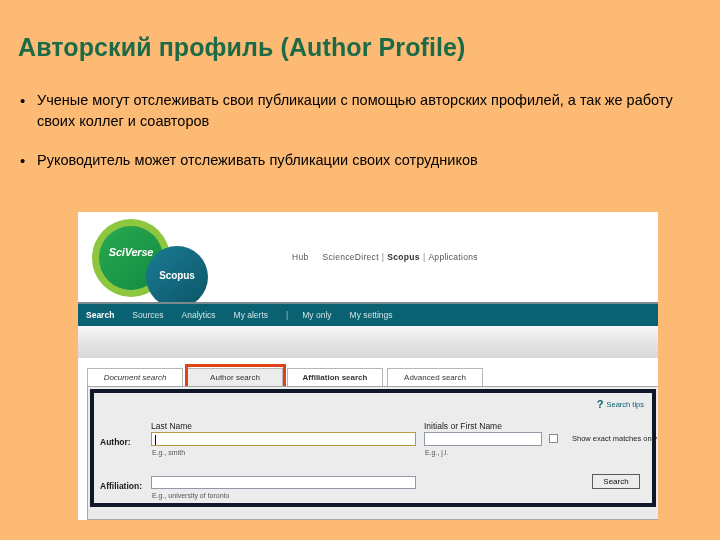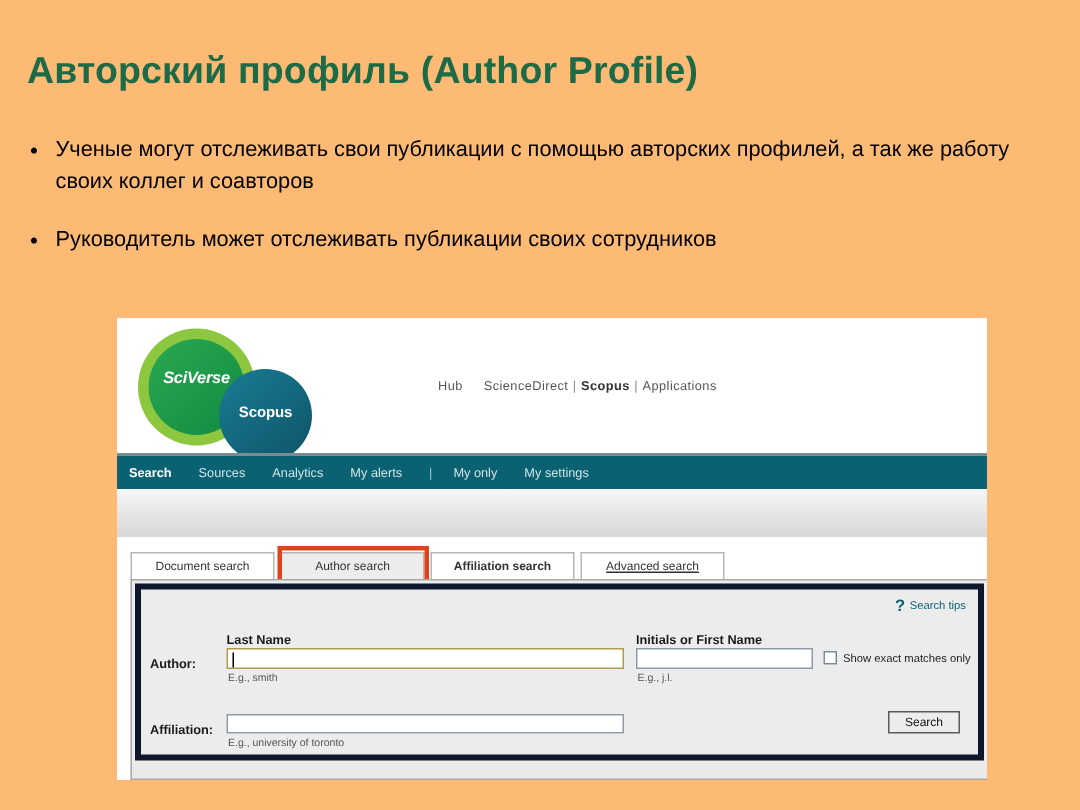--- a/index.html
+++ b/index.html
@@ -204,24 +204,24 @@
     box-sizing: border-box;
     background: #ffffff;
     border: 1px solid #b6b6b6;
     border-bottom: none;
     font-size: 8px;
     color: #333333;
     text-align: center;
     line-height: 17px;
     white-space: nowrap;
   }
-  #tab-doc   { left: 0px;   width: 96px; }
+  #tab-doc   { left: 0px;   width: 96px; font-style: italic; }
   #tab-auth  { left: 100px; width: 96px; }
   #tab-aff   { left: 200px; width: 96px; font-weight: bold; }
-  #tab-adv   { left: 300px; width: 96px; text-decoration: underline; }
+  #tab-adv   { left: 300px; width: 96px; }
   #tab-auth  { background: #ececec; }
   #tab-highlight {
     position: absolute;
     left: 107px;
     top: 152px;
     width: 101px;
     height: 26px;
     border: 3px solid #e0421c;
     box-sizing: border-box;
   }
@@ -260,21 +260,21 @@
     font-weight: bold;
     font-size: 11px;
     color: #0a6171;
     vertical-align: -1px;
     margin-right: 3px;
   }
 
   .field-label {
     position: absolute;
     font-size: 8.5px;
-    font-weight: bold;
+    font-weight: normal;
     color: #1a1a1a;
     white-space: nowrap;
   }
   .row-label {
     position: absolute;
     font-size: 8.5px;
     font-weight: bold;
     color: #1a1a1a;
     white-space: nowrap;
   }
@@ -320,20 +320,21 @@
   #hint-initials { left: 331px; top: 56px; }
   #hint-affil    { left: 58px;  top: 99px; }
 
   #chkwrap {
     position: absolute;
     left: 455px;
     top: 41px;
     display: flex;
     align-items: center;
     white-space: nowrap;
+    gap: 10px;
   }
   #chkbox {
     width: 9px;
     height: 9px;
     border: 1px solid #7d8a99;
     background: #ffffff;
     margin-right: 4px;
     box-sizing: border-box;
   }
   #chklabel { font-size: 7.5px; color: #222; }

